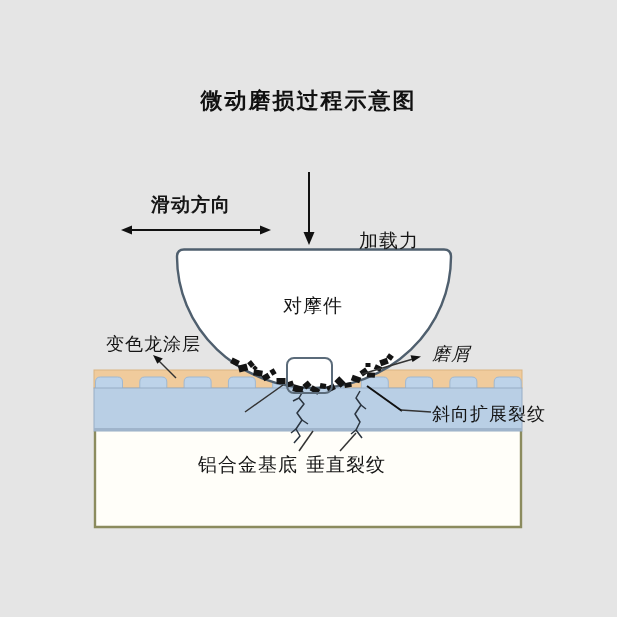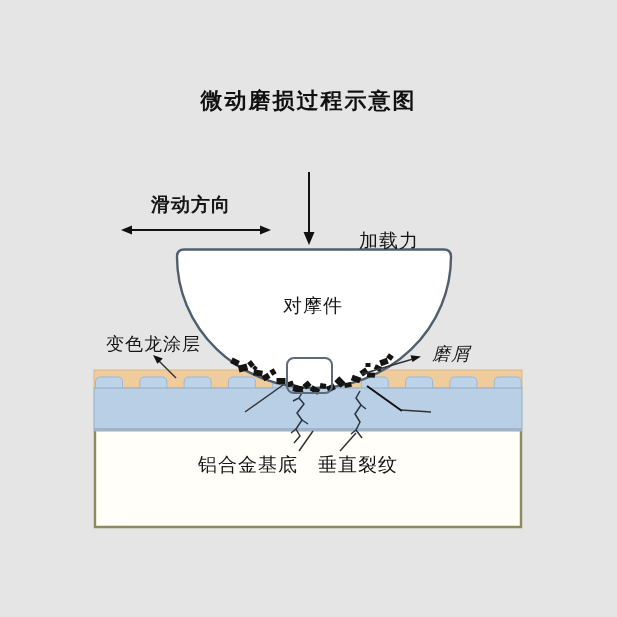--- a/index.html
+++ b/index.html
@@ -124,15 +124,16 @@
     <line class="leader" x1="431" y1="412" x2="401" y2="410"></line>
   </svg>
 
   <div id="title">微动磨损过程示意图</div>
 
   <div class="lbl" style="left:151px;top:192px;font-weight:bold;">滑动方向</div>
   <div class="lbl" style="left:359px;top:208px;margin-top:20px;">加载力</div>
   <div class="lbl" style="left:283px;top:293px;">对摩件</div>
   <div class="lbl small" style="left:106px;top:332px;">变色龙涂层</div>
   <div class="lbl small" style="left:432px;top:342px;font-style:italic;">磨屑</div>
+  <div class="lbl small" style="left:432px;top:402px;">斜向扩展裂纹</div>
   <div class="lbl" style="left:198px;top:452px;">铝合金基底</div>
-  <div class="lbl" style="left:318px;top:452px;">垂直裂纹</div>
+  <div class="lbl" style="left:306px;top:452px;">垂直裂纹</div>
 </div>
 
 </body></html>

